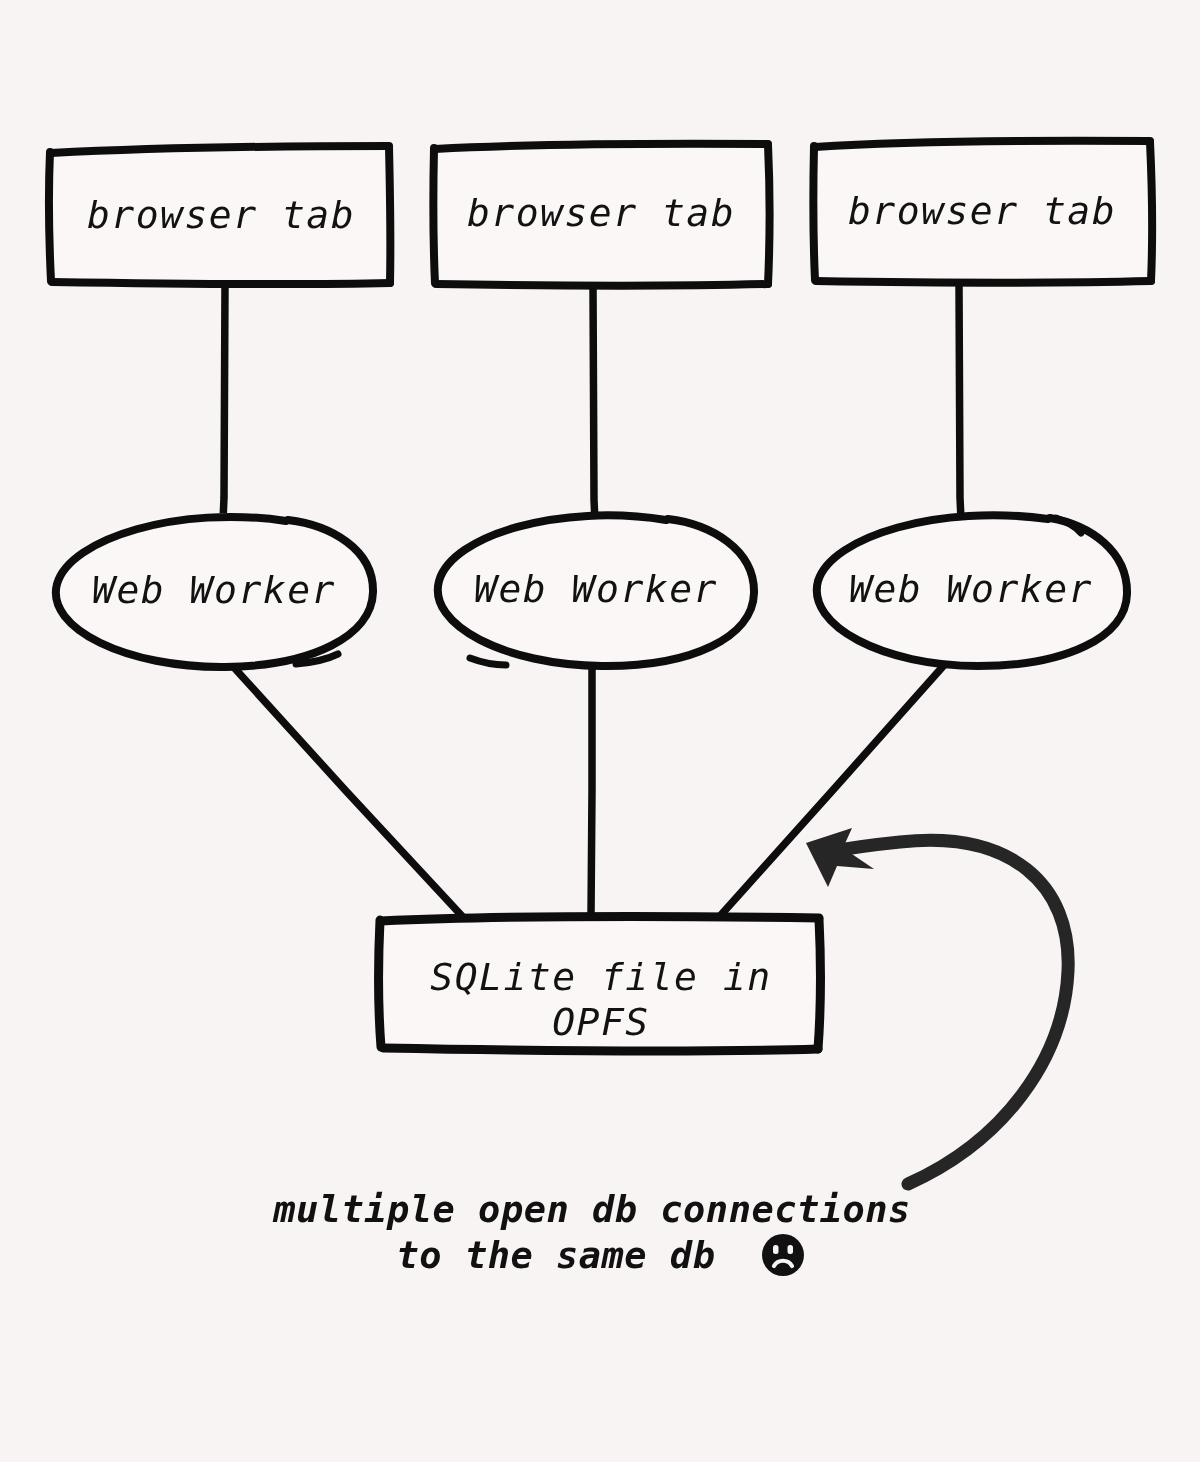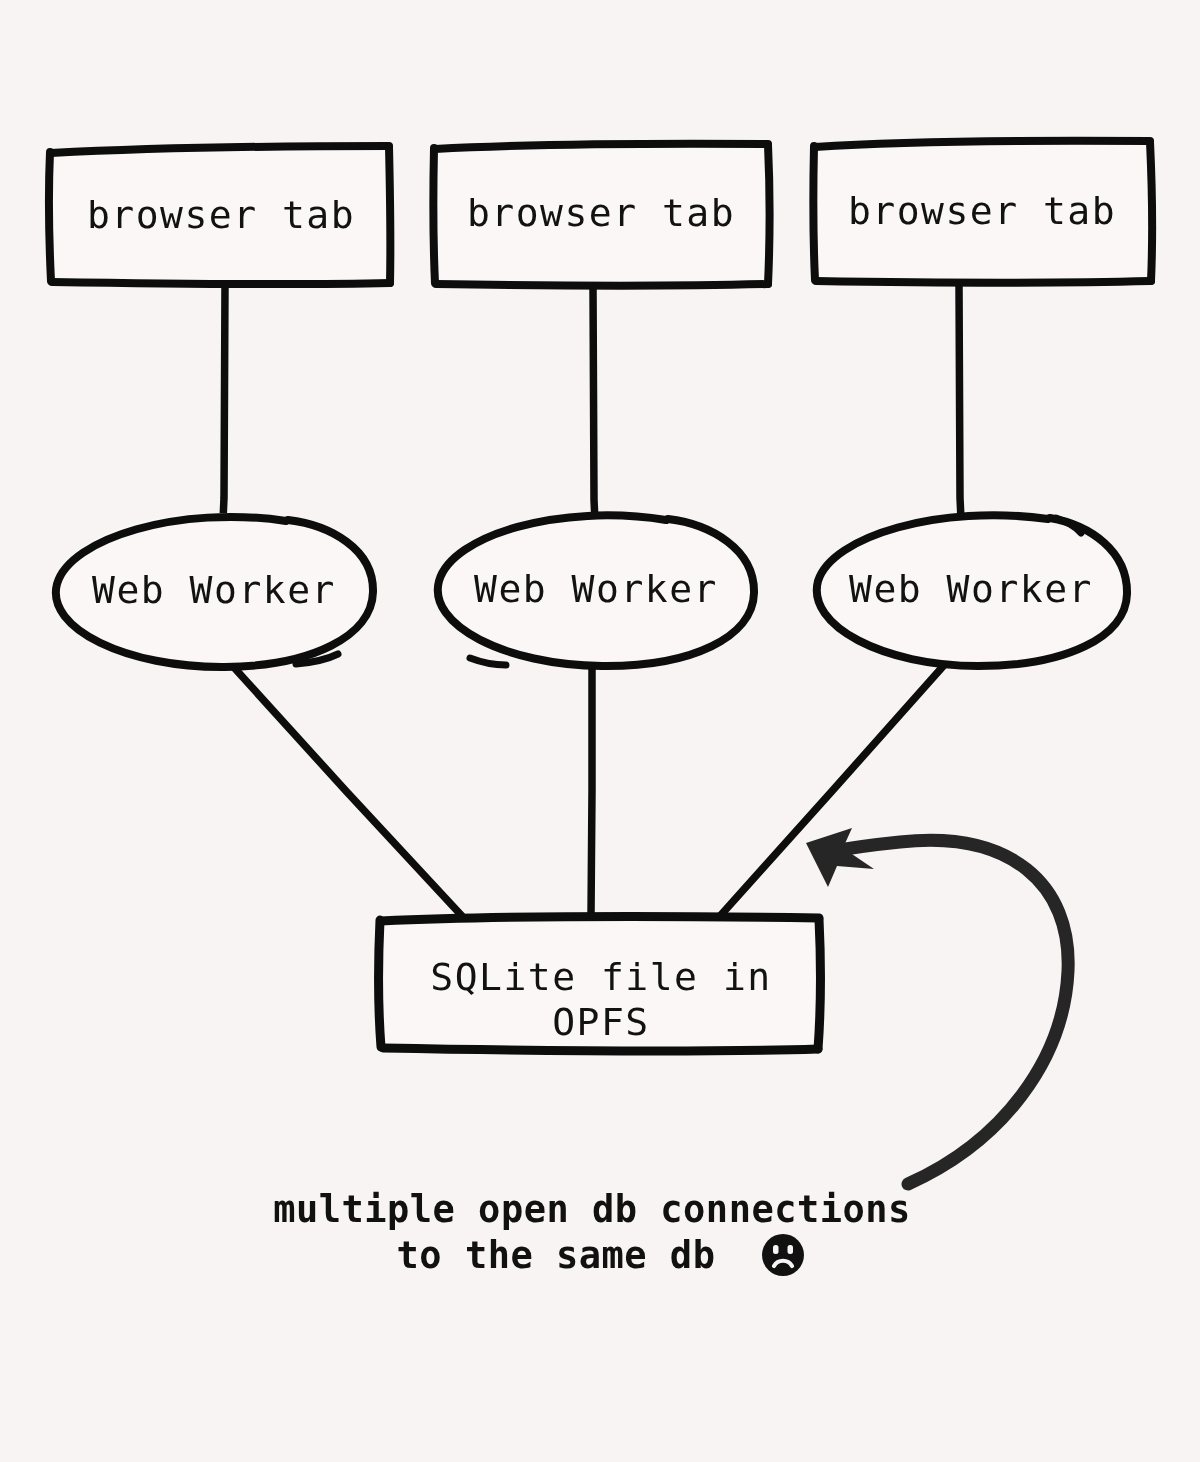--- a/index.html
+++ b/index.html
@@ -12,20 +12,21 @@
     width: 1200px;
     height: 1462px;
     overflow: hidden;
     font-family: "DejaVu Sans Mono", "Liberation Mono", monospace;
   }
   #diagram-root {
     position: relative;
     width: 1200px;
     height: 1462px;
     background: #f8f4f3;
+    font-style: italic;
   }
   svg.canvas {
     position: absolute;
     inset: 0;
     width: 1200px;
     height: 1462px;
     display: block;
   }
   .node-label {
     font-family: "DejaVu Sans Mono", "Liberation Mono", monospace;

